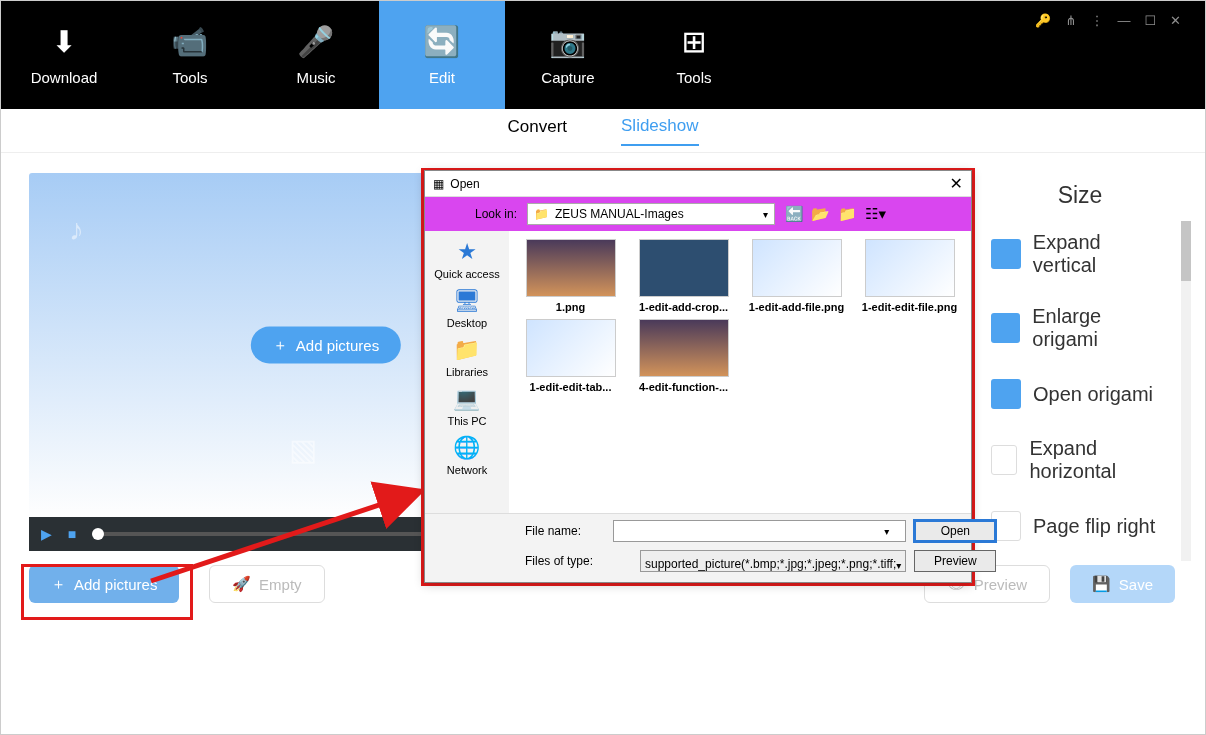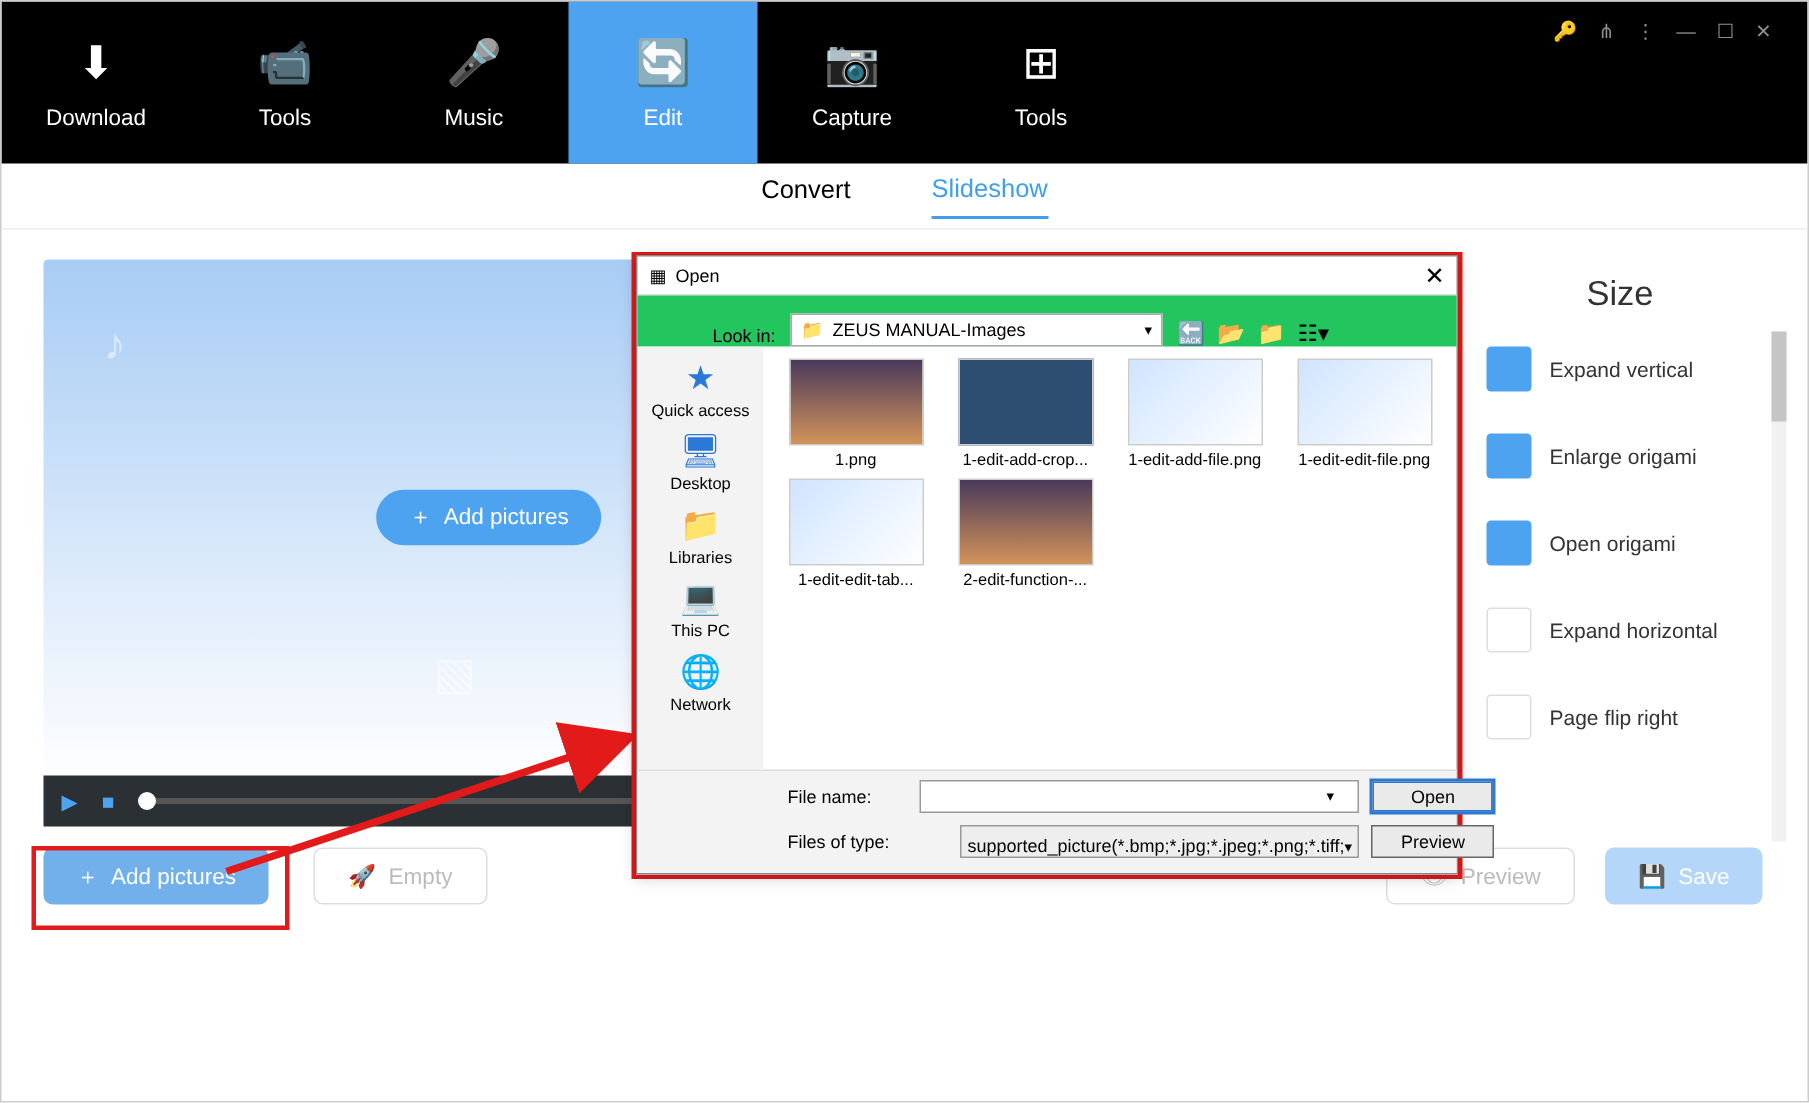--- a/index.html
+++ b/index.html
@@ -33,45 +33,45 @@
 .bottom-controls { display: flex; gap: 30px; margin-top: 14px; align-items: center; }
 .btn { height: 38px; padding: 0 22px; border-radius: 6px; display: flex; align-items: center; gap: 8px; cursor: pointer; font-size: 15px; }
 .btn.primary { background: #71b0eb; color: #fff; }
 .btn.ghost { border: 1px solid #ddd; color: #bbb; }
 .btn.disabled { background: #b4d7f9; color: #fff; cursor: default; }
 .bottom-right { position: absolute; right: 30px; display: flex; gap: 20px; }
 
 .side-panel { position: absolute; right: 30px; top: 173px; width: 190px; }
 .side-title { text-align: center; font-size: 23px; padding: 8px 0; color: #333; }
 .side-list { max-height: 370px; overflow-y: auto; }
-.side-item { display: flex; align-items: center; gap: 12px; padding: 14px 6px; font-size: 14px; color: #333; cursor: pointer; }
+.side-item { display: flex; align-items: center; gap: 12px; padding: 14px 6px; font-size: 20px; color: #333; cursor: pointer; }
 .side-thumb { width: 30px; height: 30px; background: #4ea3f0; border-radius: 3px; }
 .side-thumb.white { background: #fff; border: 1px solid #ddd; }
 .scrollbar-track { position: absolute; right: 14px; top: 220px; width: 10px; height: 340px; background: #f1f1f1; }
 .scrollbar-thumb { position: absolute; right: 14px; top: 220px; width: 10px; height: 60px; background: #c5c5c5; }
 
 .highlight-red { position: absolute; border: 3px solid #e21a1a; z-index: 5; pointer-events: none; }
 .arrow { position: absolute; z-index: 6; pointer-events: none; }
 
 
 .dialog { position: absolute; left: 423px; top: 169px; width: 548px; height: 413px; background: #fff; border: 1px solid #888; box-shadow: 0 2px 10px rgba(0,0,0,.2); z-index: 20; font-size: 12px; display: flex; flex-direction: column; }
 .dialog-title { height: 26px; display: flex; align-items: center; padding: 0 8px; justify-content: space-between; border-bottom: 1px solid #ddd; }
 .dialog-title .left { display: flex; align-items: center; gap: 6px; }
 .dialog-close { font-size: 16px; cursor: pointer; }
-.dialog-toolbar { height: 34px; display: flex; align-items: flex-end; padding: 0 10px; gap: 10px; background: #22c55e; }
+.dialog-toolbar { height: 34px; display: flex; align-items: center; padding: 0 10px; gap: 10px; background: #d946ef; }
 .lookin-select { flex: 0 0 248px; height: 22px; border: 1px solid #aaa; background: #fff; display: flex; align-items: center; padding: 0 6px; gap: 6px; }
 .dlg-tool-icons { display: flex; gap: 8px; font-size: 15px; }
 
 .dialog-body { flex: 1; display: flex; overflow: hidden; }
 .places { width: 84px; background: #f3f3f3; display: flex; flex-direction: column; align-items: center; padding-top: 8px; gap: 8px; }
 .place { display: flex; flex-direction: column; align-items: center; gap: 3px; font-size: 11px; cursor: pointer; }
 .place .ico { font-size: 22px; }
 
 .file-grid { flex: 1; padding: 8px; overflow: auto; display: grid; grid-template-columns: repeat(4, 1fr); gap: 6px; align-content: start; }
-.file-item { display: flex; flex-direction: column; align-items: center; gap: 4px; cursor: pointer; }
+.file-item { display: flex; flex-direction: column; align-items: center; gap: 4px; cursor: pointer; font-weight: bold; }
 .file-thumb { width: 90px; height: 58px; background: linear-gradient(#4a3a5a, #d2935a); border: 1px solid #ccc; }
 .file-thumb.app { background: #2d4e70; }
 .file-thumb.shot { background: linear-gradient(135deg,#cfe4ff,#fff); }
 .file-label { font-size: 11px; max-width: 96px; overflow: hidden; text-overflow: ellipsis; white-space: nowrap; text-align: center; }
 
 .dialog-footer { padding: 6px 12px 10px 100px; background: #f3f3f3; border-top: 1px solid #ddd; display: grid; grid-template-columns: 80px 1fr 82px; gap: 8px 8px; align-items: center; }
 .dlg-input { height: 22px; border: 1px solid #999; background: #fff; padding: 0 16px 0 4px; appearance: none; position: relative; }
 .dlg-select { height: 22px; border: 1px solid #999; background: #eee; padding: 0 4px; }
 .dlg-btn { height: 22px; border: 1px solid #666; background: #eaeaea; cursor: pointer; text-align: center; line-height: 20px; font-size: 12px; padding: 0 6px; }
 .dlg-btn.focus { outline: 2px solid #2b79d6; outline-offset: -1px; box-shadow: 0 0 0 1px #2b79d6 inset; }
@@ -265,21 +265,21 @@
       <div class="file-item">
           <div class="file-thumb shot"></div>
           <span class="file-label">1-edit-edit-file.png</span>
         </div>
       <div class="file-item">
           <div class="file-thumb shot"></div>
           <span class="file-label">1-edit-edit-tab...</span>
         </div>
       <div class="file-item">
           <div class="file-thumb"></div>
-          <span class="file-label">2-edit-function-...</span>
+          <span class="file-label">4-edit-function-...</span>
         </div>
     </div>
   </div>
   <div class="dialog-footer">
     <span>File name:</span>
     <div class="dlg-input" style="display:flex;align-items:center;">
         <span></span>
         <span class="caret-down">▾</span>
       </div>
     <div class="dlg-btn focus">Open</div>

